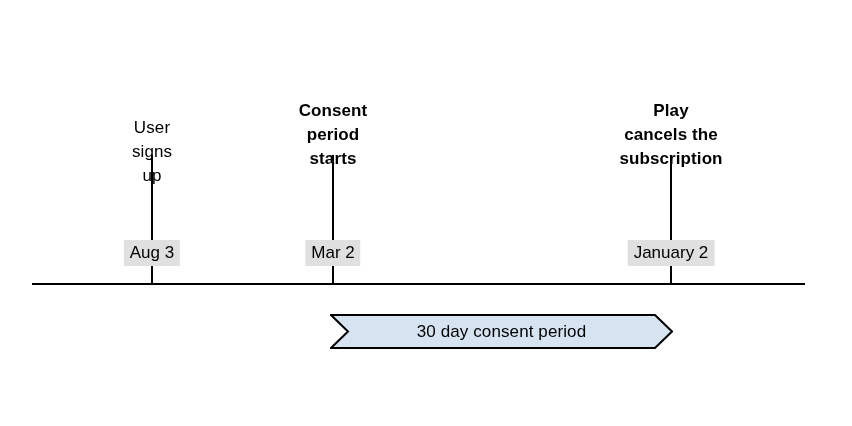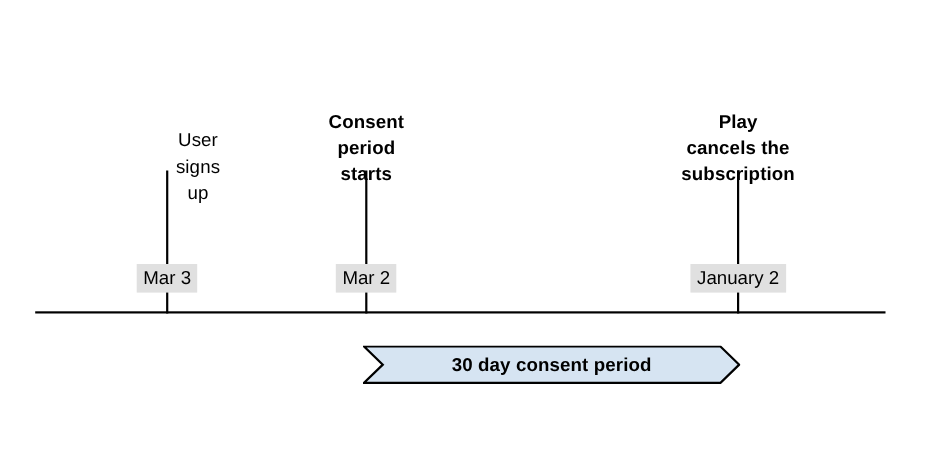--- a/index.html
+++ b/index.html
@@ -40,21 +40,21 @@
   .event-label {
     position: absolute;
     transform: translateX(-50%);
     text-align: center;
     font-size: 17px;
     line-height: 24px;
     color: #000000;
     white-space: pre-line;
     letter-spacing: 0.1px;
   }
-  .event-label.one-line { top: 116px; margin-left: 28px; }
+  .event-label.one-line { top: 116px; }
   .event-label.two-line { top: 99px; font-weight: bold; }
 
   .tick-line {
     position: absolute;
     top: 155px;
     width: 2px;
     height: 130px;
     margin-left: -1px;
     background: #000000;
   }
@@ -90,34 +90,33 @@
     top: 0;
     width: 343px;
     height: 35px;
     display: flex;
     align-items: center;
     justify-content: center;
     font-size: 17px;
     color: #000000;
     letter-spacing: 0.1px;
     pointer-events: none;
-    font-weight: bold;
   }
 </style>
 </head>
 <body>
 
 <div id="canvas">
 
   <div class="axis-line"></div>
 
   <div class="event" style="left:152px;">
     <div class="event-label one-line">User signs up</div>
     <div class="tick-line"></div>
-    <div class="date-chip">Mar 3</div>
+    <div class="date-chip">Aug 3</div>
   </div>
 
   <div class="event" style="left:333px;">
     <div class="event-label two-line">Consent period
 starts</div>
     <div class="tick-line"></div>
     <div class="date-chip">Mar 2</div>
   </div>
 
   <div class="event" style="left:671px;">

